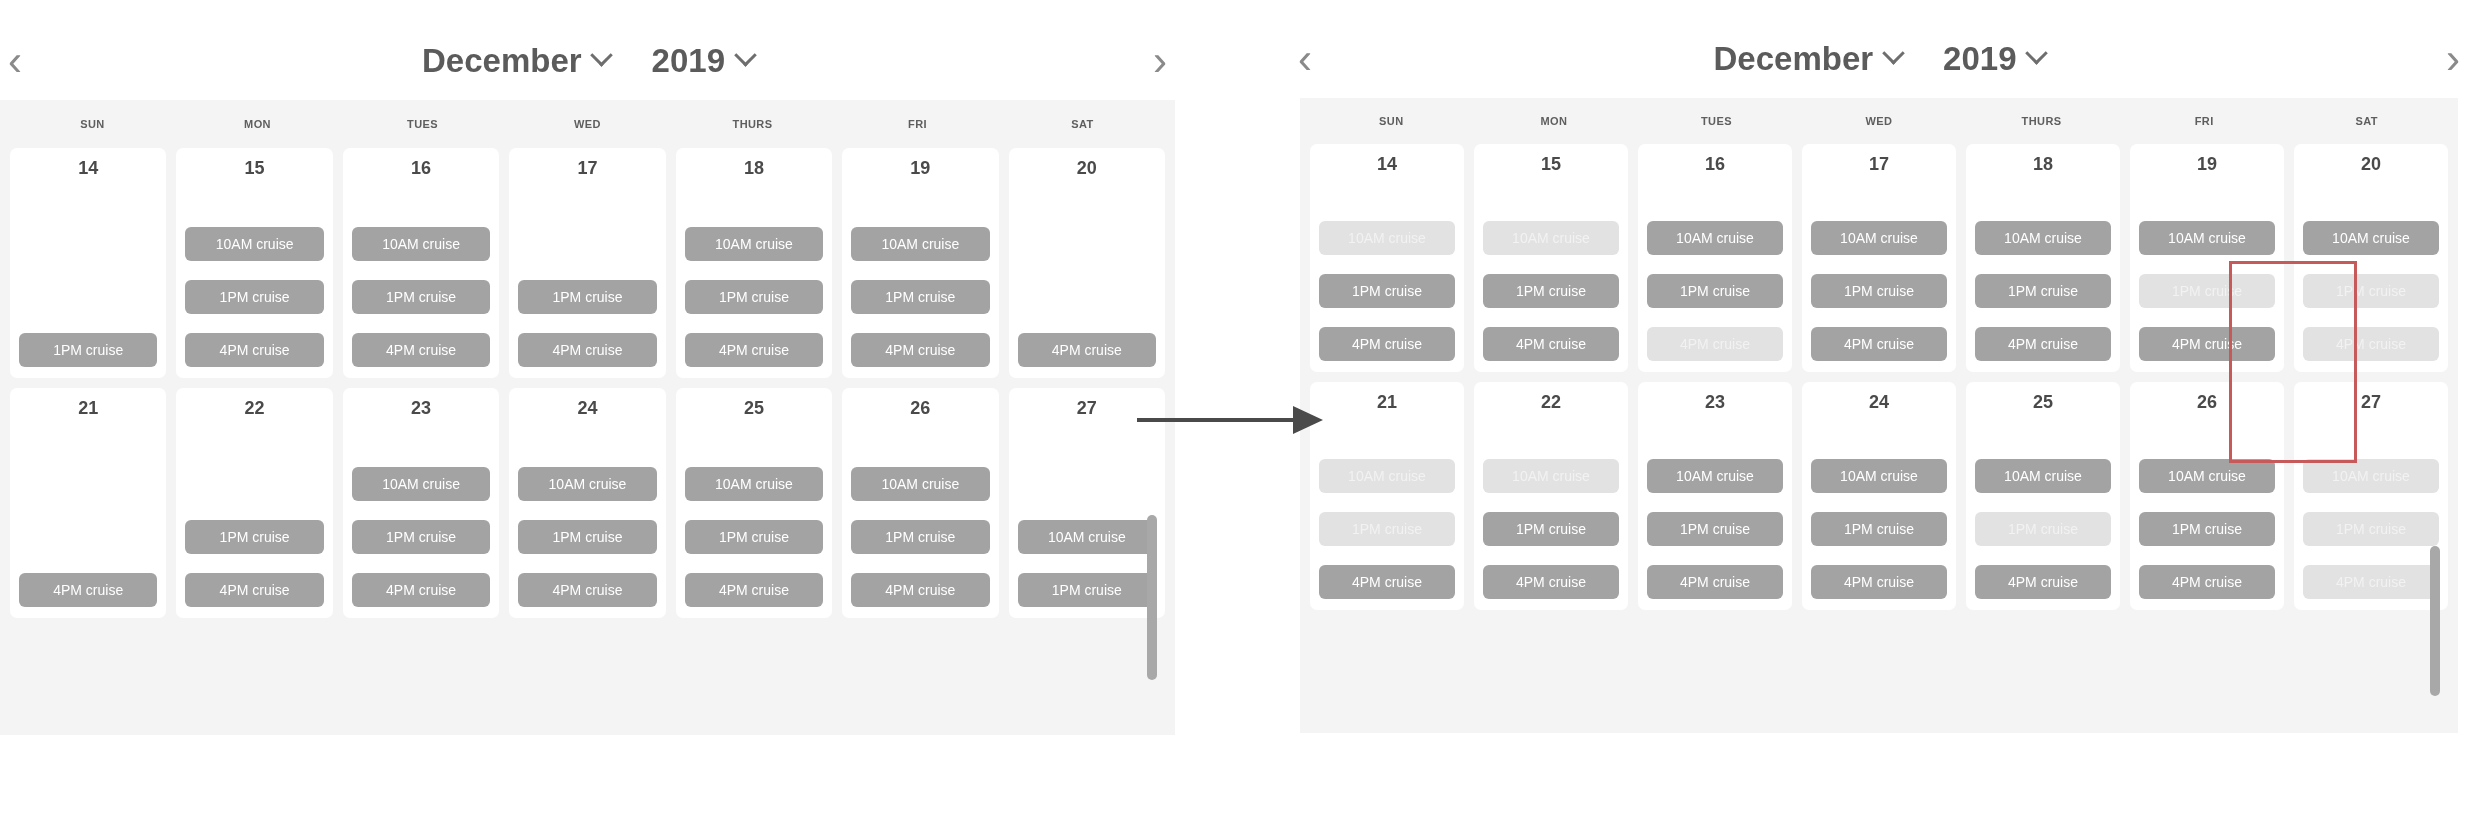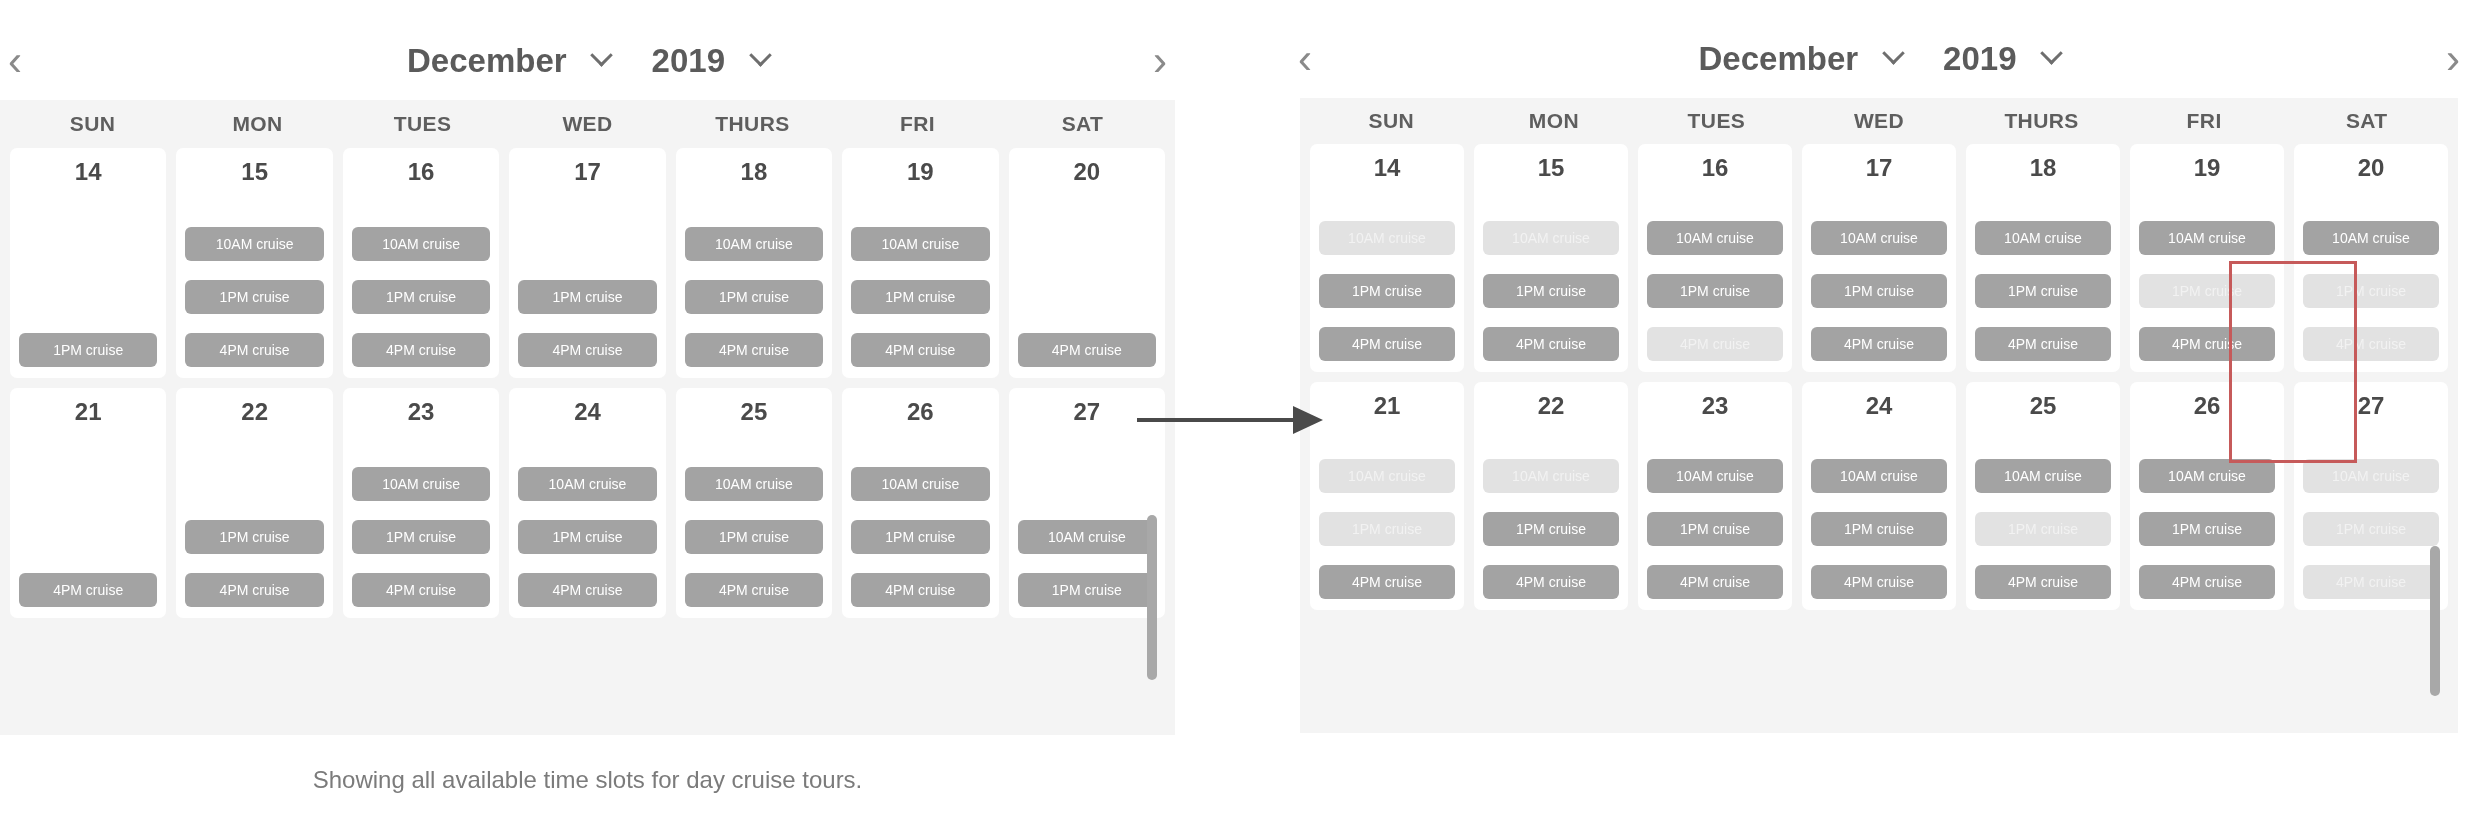--- a/index.html
+++ b/index.html
@@ -27,21 +27,21 @@
   }
   .nav-prev { left: 8px; }
   .nav-next { right: 8px; }
   .nav-center {
     position: absolute; top: 50%; left: 50%;
     transform: translate(-50%, -50%);
     display: flex; align-items: center; gap: 42px;
     white-space: nowrap;
   }
   .sel {
-    display: flex; align-items: center; gap: 27px;
+    display: flex; align-items: center; gap: 12px;
     font-size: 33px; font-weight: 700; color: #5b5b5b;
     cursor: pointer;
   }
   .sel .chev {
     display: inline-block;
     width: 16px; height: 16px;
     border-right: 3px solid #6e6e6e;
     border-bottom: 3px solid #6e6e6e;
     transform: rotate(45deg) translate(-4px,-4px);
   }
@@ -53,38 +53,38 @@
   }
   .dow-row {
     display: grid;
     grid-template-columns: repeat(7, 1fr);
     padding: 0 10px;
     height: 48px;
     align-items: center;
   }
   .dow {
     text-align: center;
-    font-size: 21px; font-weight: 700; color: #5e5e5e;
+    font-size: 11px; font-weight: 700; color: #5e5e5e;
     letter-spacing: 0.4px;
   }
   .week {
     display: grid;
     grid-template-columns: repeat(7, 1fr);
     gap: 10px;
     padding: 0 10px 10px 10px;
   }
   .day {
     background: #ffffff;
     border-radius: 7px;
     padding: 10px 9px 11px 9px;
     display: flex; flex-direction: column;
   }
   .daynum {
     text-align: center;
-    font-size: 24px; font-weight: 700; color: #4a4a4a;
+    font-size: 18px; font-weight: 700; color: #4a4a4a;
     margin-bottom: 6px;
   }
   .slots {
     display: flex; flex-direction: column;
     justify-content: flex-end;
     flex: 1; gap: 19px;
   }
   .pill {
     background: #a3a3a3;
     color: #ffffff;
@@ -436,14 +436,13 @@
       </div>
     </div>
 
   <svg class="arrow" width="190" height="40" viewBox="0 0 190 40">
     <line x1="2" y1="20" x2="160" y2="20" stroke="#4a4a4a" stroke-width="4"></line>
     <polygon points="158,6 188,20 158,34" fill="#4a4a4a"></polygon>
   </svg>
 
   <div class="redbox"></div>
 
-  <div class="caption">Showing all available time slots for day cruise tours.</div>
 </div>
 
 </body></html>

